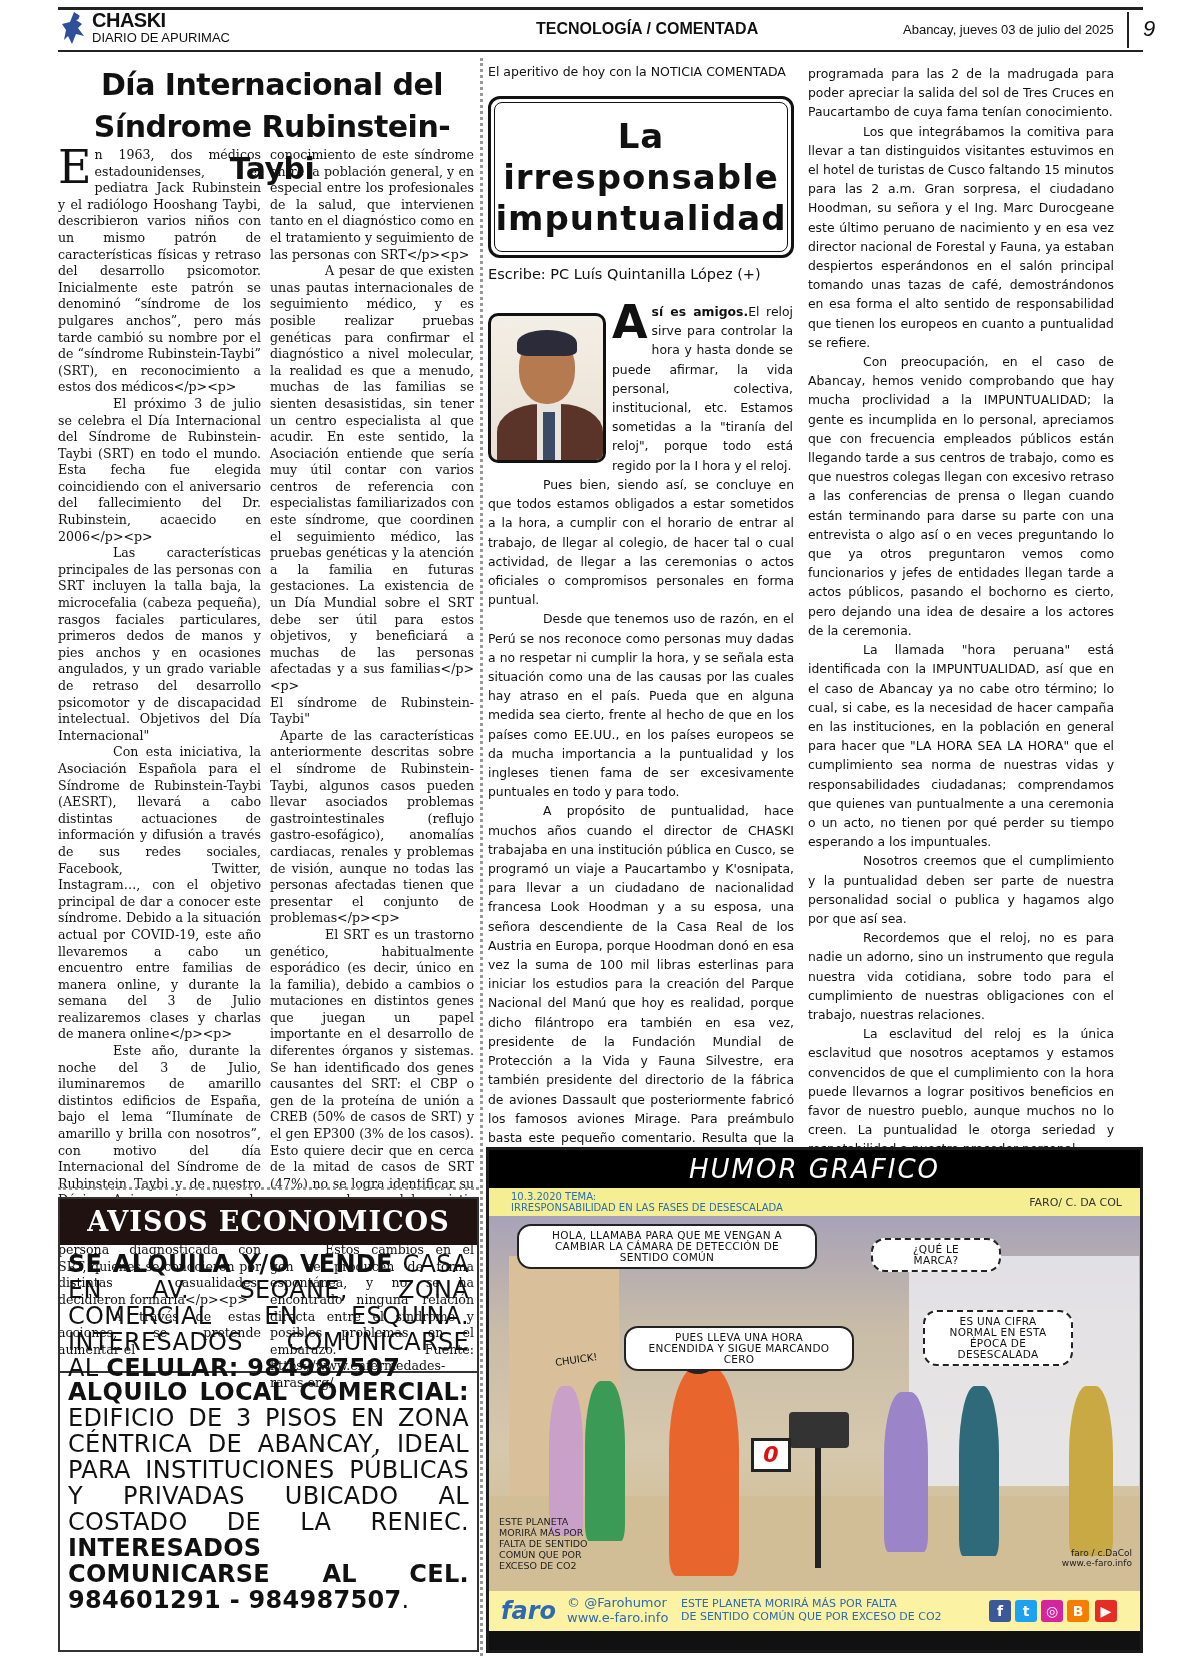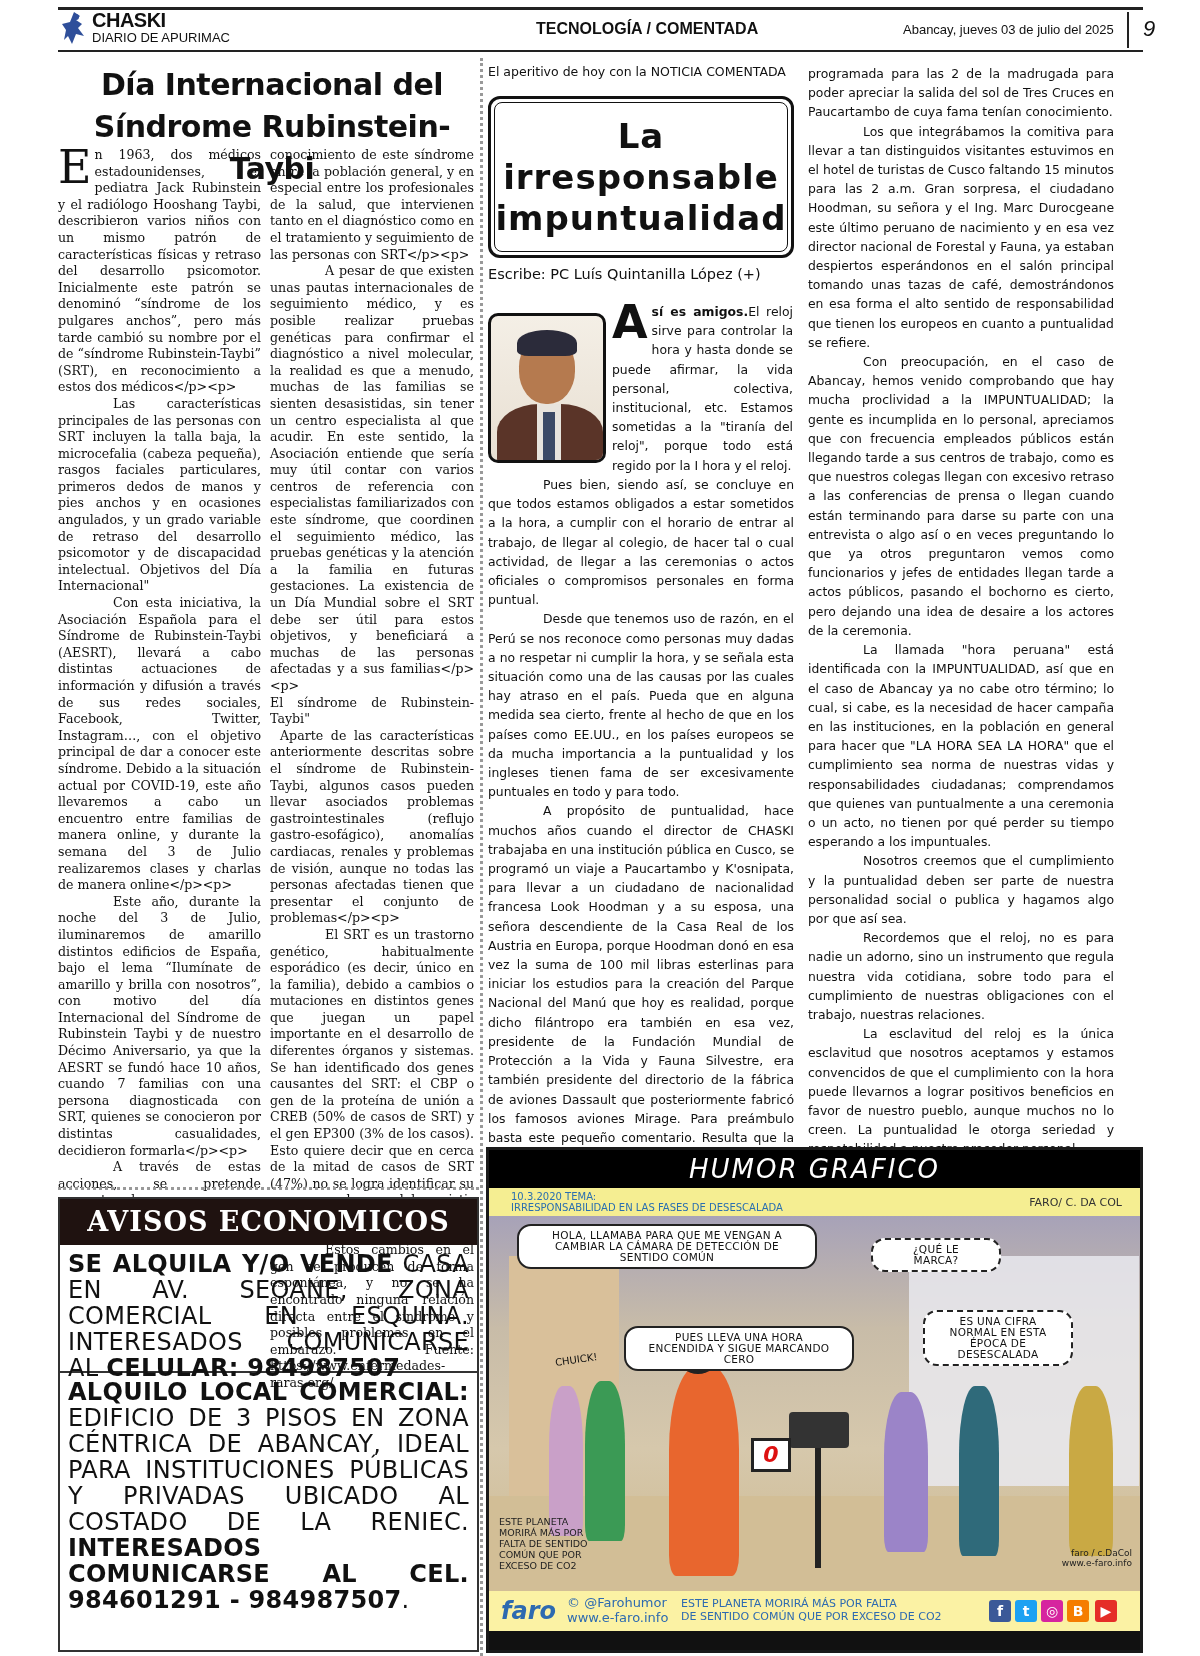--- a/index.html
+++ b/index.html
@@ -103,20 +103,21 @@
 <div class="page-sep"></div>
 <div class="page-num">9</div>
 <div class="bot-rule"></div>
 
 <div class="art1-title">
   <div>Día Internacional del</div>
   <div>Síndrome Rubinstein-Taybi</div>
 </div>
 <div class="col col1">
   <p><span class="dropcap">E</span><span>n 1963, dos médicos estadounidenses, el pediatra Jack Rubinstein y el radiólogo Hooshang Taybi, describieron varios niños con un mismo patrón de características físicas y retraso del desarrollo psicomotor. Inicialmente este patrón se denominó “síndrome de los pulgares anchos”, pero más tarde cambió su nombre por el de “síndrome Rubinstein-Taybi” (SRT), en reconocimiento a estos dos médicos&lt;/p&gt;&lt;p&gt;</span></p>
+  <p class="ind">El próximo 3 de julio se celebra el Día Internacional del Síndrome de Rubinstein-Taybi (SRT) en todo el mundo. Esta fecha fue elegida coincidiendo con el aniversario del fallecimiento del Dr. Rubinstein, acaecido en 2006&lt;/p&gt;&lt;p&gt;</p>
   <p class="ind">Las características principales de las personas con SRT incluyen la talla baja, la microcefalia (cabeza pequeña), rasgos faciales particulares, primeros dedos de manos y pies anchos y en ocasiones angulados, y un grado variable de retraso del desarrollo psicomotor y de discapacidad intelectual. Objetivos del Día Internacional"</p>
   <p class="ind">Con esta iniciativa, la Asociación Española para el Síndrome de Rubinstein-Taybi (AESRT), llevará a cabo distintas actuaciones de información y difusión a través de sus redes sociales, Facebook, Twitter, Instagram…, con el objetivo principal de dar a conocer este síndrome. Debido a la situación actual por COVID-19, este año llevaremos a cabo un encuentro entre familias de manera online, y durante la semana del 3 de Julio realizaremos clases y charlas de manera online&lt;/p&gt;&lt;p&gt;</p>
   <p class="ind">Este año, durante la noche del 3 de Julio, iluminaremos de amarillo distintos edificios de España, bajo el lema “Ilumínate de amarillo y brilla con nosotros”, con motivo del día Internacional del Síndrome de Rubinstein Taybi y de nuestro Décimo Aniversario, ya que la AESRT se fundó hace 10 años, cuando 7 familias con una persona diagnosticada con SRT, quienes se conocieron por distintas casualidades, decidieron formarla&lt;/p&gt;&lt;p&gt;</p>
   <p class="ind">A través de estas acciones, se pretende aumentar el</p>
 </div>
 <div class="col col2">
   <p>conocimiento de este síndrome entre la población general, y en especial entre los profesionales de la salud, que intervienen tanto en el diagnóstico como en el tratamiento y seguimiento de las personas con SRT&lt;/p&gt;&lt;p&gt;</p>
   <p class="ind">A pesar de que existen unas pautas internacionales de seguimiento médico, y es posible realizar pruebas genéticas para confirmar el diagnóstico a nivel molecular, la realidad es que a menudo, muchas de las familias se sienten desasistidas, sin tener un centro especialista al que acudir. En este sentido, la Asociación entiende que sería muy útil contar con varios centros de referencia con especialistas familiarizados con este síndrome, que coordinen el seguimiento médico, las pruebas genéticas y la atención a la familia en futuras gestaciones. La existencia de un Día Mundial sobre el SRT debe ser útil para estos objetivos, y beneficiará a muchas de las personas afectadas y a sus familias&lt;/p&gt;&lt;p&gt;</p>
   <p>El síndrome de Rubinstein-Taybi"</p>
   <p style="text-indent:10px">Aparte de las características anteriormente descritas sobre el síndrome de Rubinstein-Taybi, algunos casos pueden llevar asociados problemas gastrointestinales (reflujo gastro-esofágico), anomalías cardiacas, renales y problemas de visión, aunque no todas las personas afectadas tienen que presentar el conjunto de problemas&lt;/p&gt;&lt;p&gt;</p>

